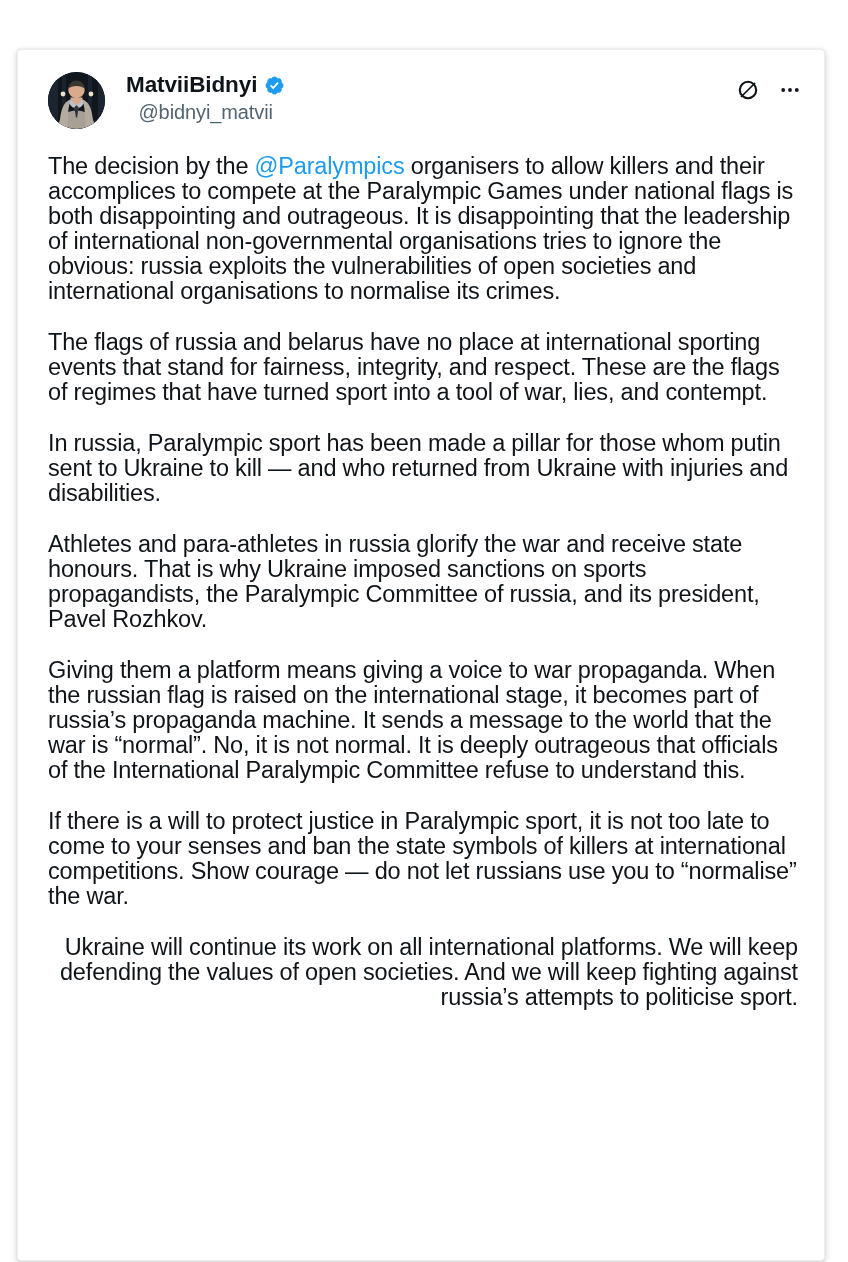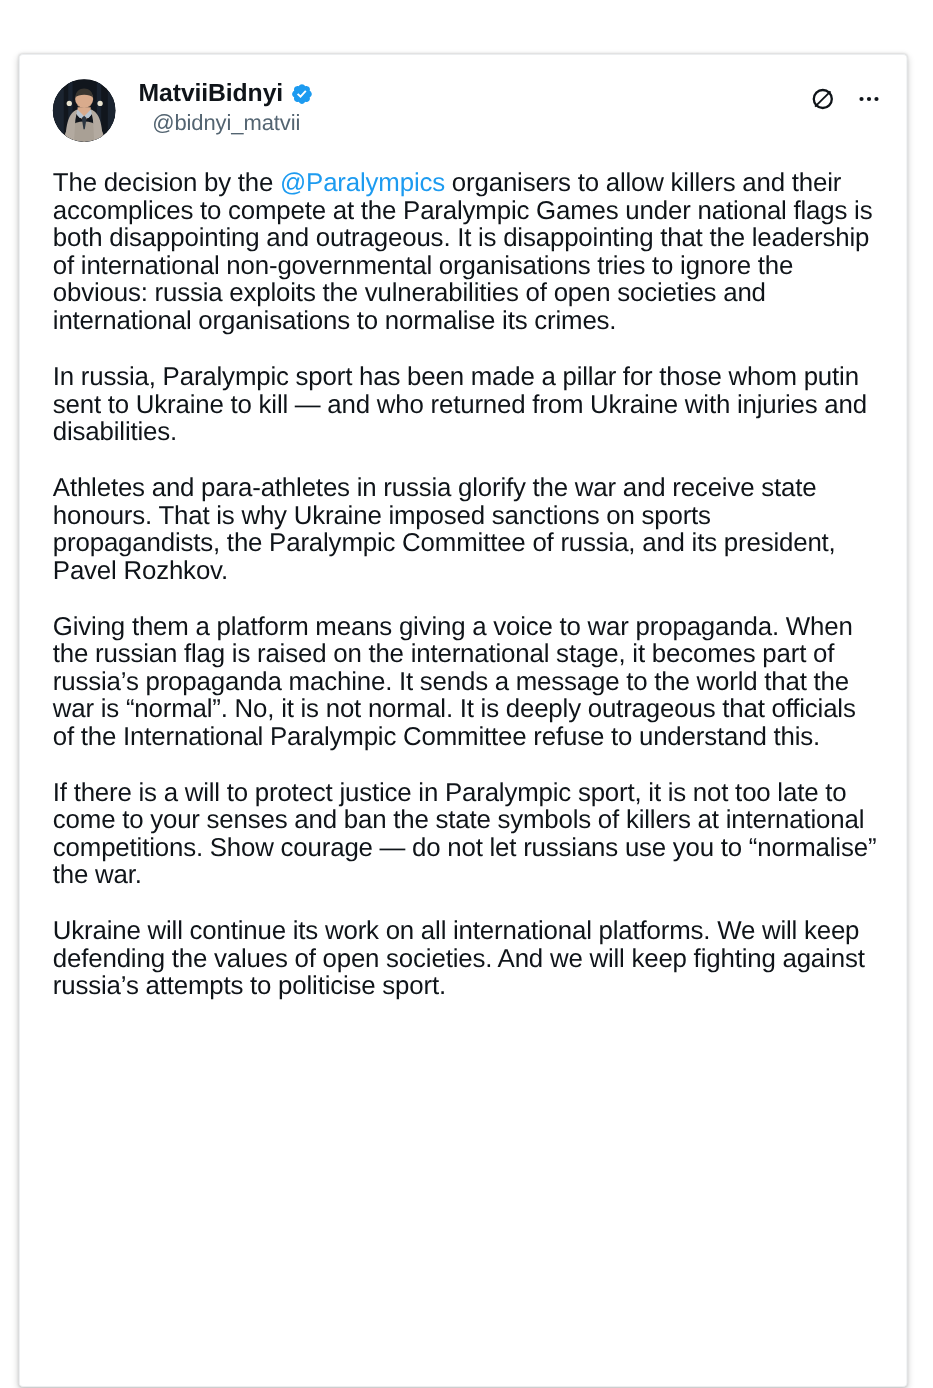--- a/index.html
+++ b/index.html
@@ -125,21 +125,21 @@
   }
 
   .tweet-body p {
     margin: 0 0 26px 0;
     font-size: 23.5px;
     line-height: 25px;
     color: #0f1419;
     letter-spacing: -0.15px;
     word-spacing: -0.2px;
   }
-  .tweet-body p:last-child { margin-bottom: 0; }
+  .tweet-body p:last-child { margin-bottom: 0; text-align: right; }
 
   .mention {
     color: #1d9bf0;
     text-decoration: none;
     cursor: pointer;
   }
 </style>
 </head>
 <body>
 
@@ -200,20 +200,21 @@
       </div>
 
     </header>
 
     <section class="tweet-body">
 
       <p>
         <span>The decision by the </span><a class="mention" href="#">@Paralympics</a><span> organisers to allow killers and their accomplices to compete at the Paralympic Games under national flags is both disappointing and outrageous. It is disappointing that the leadership of international non-governmental organisations tries to ignore the obvious: russia exploits the vulnerabilities of open societies and international organisations to normalise its crimes.</span>
       </p>
 
+      <p>The flags of russia and belarus have no place at international sporting events that stand for fairness, integrity, and respect. These are the flags of regimes that have turned sport into a tool of war, lies, and contempt.</p>
 
       <p>In russia, Paralympic sport has been made a pillar for those whom putin sent to Ukraine to kill — and who returned from Ukraine with injuries and disabilities.</p>
 
       <p>Athletes and para-athletes in russia glorify the war and receive state honours. That is why Ukraine imposed sanctions on sports propagandists, the Paralympic Committee of russia, and its president, Pavel Rozhkov.</p>
 
       <p>Giving them a platform means giving a voice to war propaganda. When the russian flag is raised on the international stage, it becomes part of russia’s propaganda machine. It sends a message to the world that the war is “normal”. No, it is not normal. It is deeply outrageous that officials of the International Paralympic Committee refuse to understand this.</p>
 
       <p>If there is a will to protect justice in Paralympic sport, it is not too late to come to your senses and ban the state symbols of killers at international competitions. Show courage — do not let russians use you to “normalise” the war.</p>
 
       <p>Ukraine will continue its work on all international platforms. We will keep defending the values of open societies. And we will keep fighting against russia’s attempts to politicise sport.</p>

